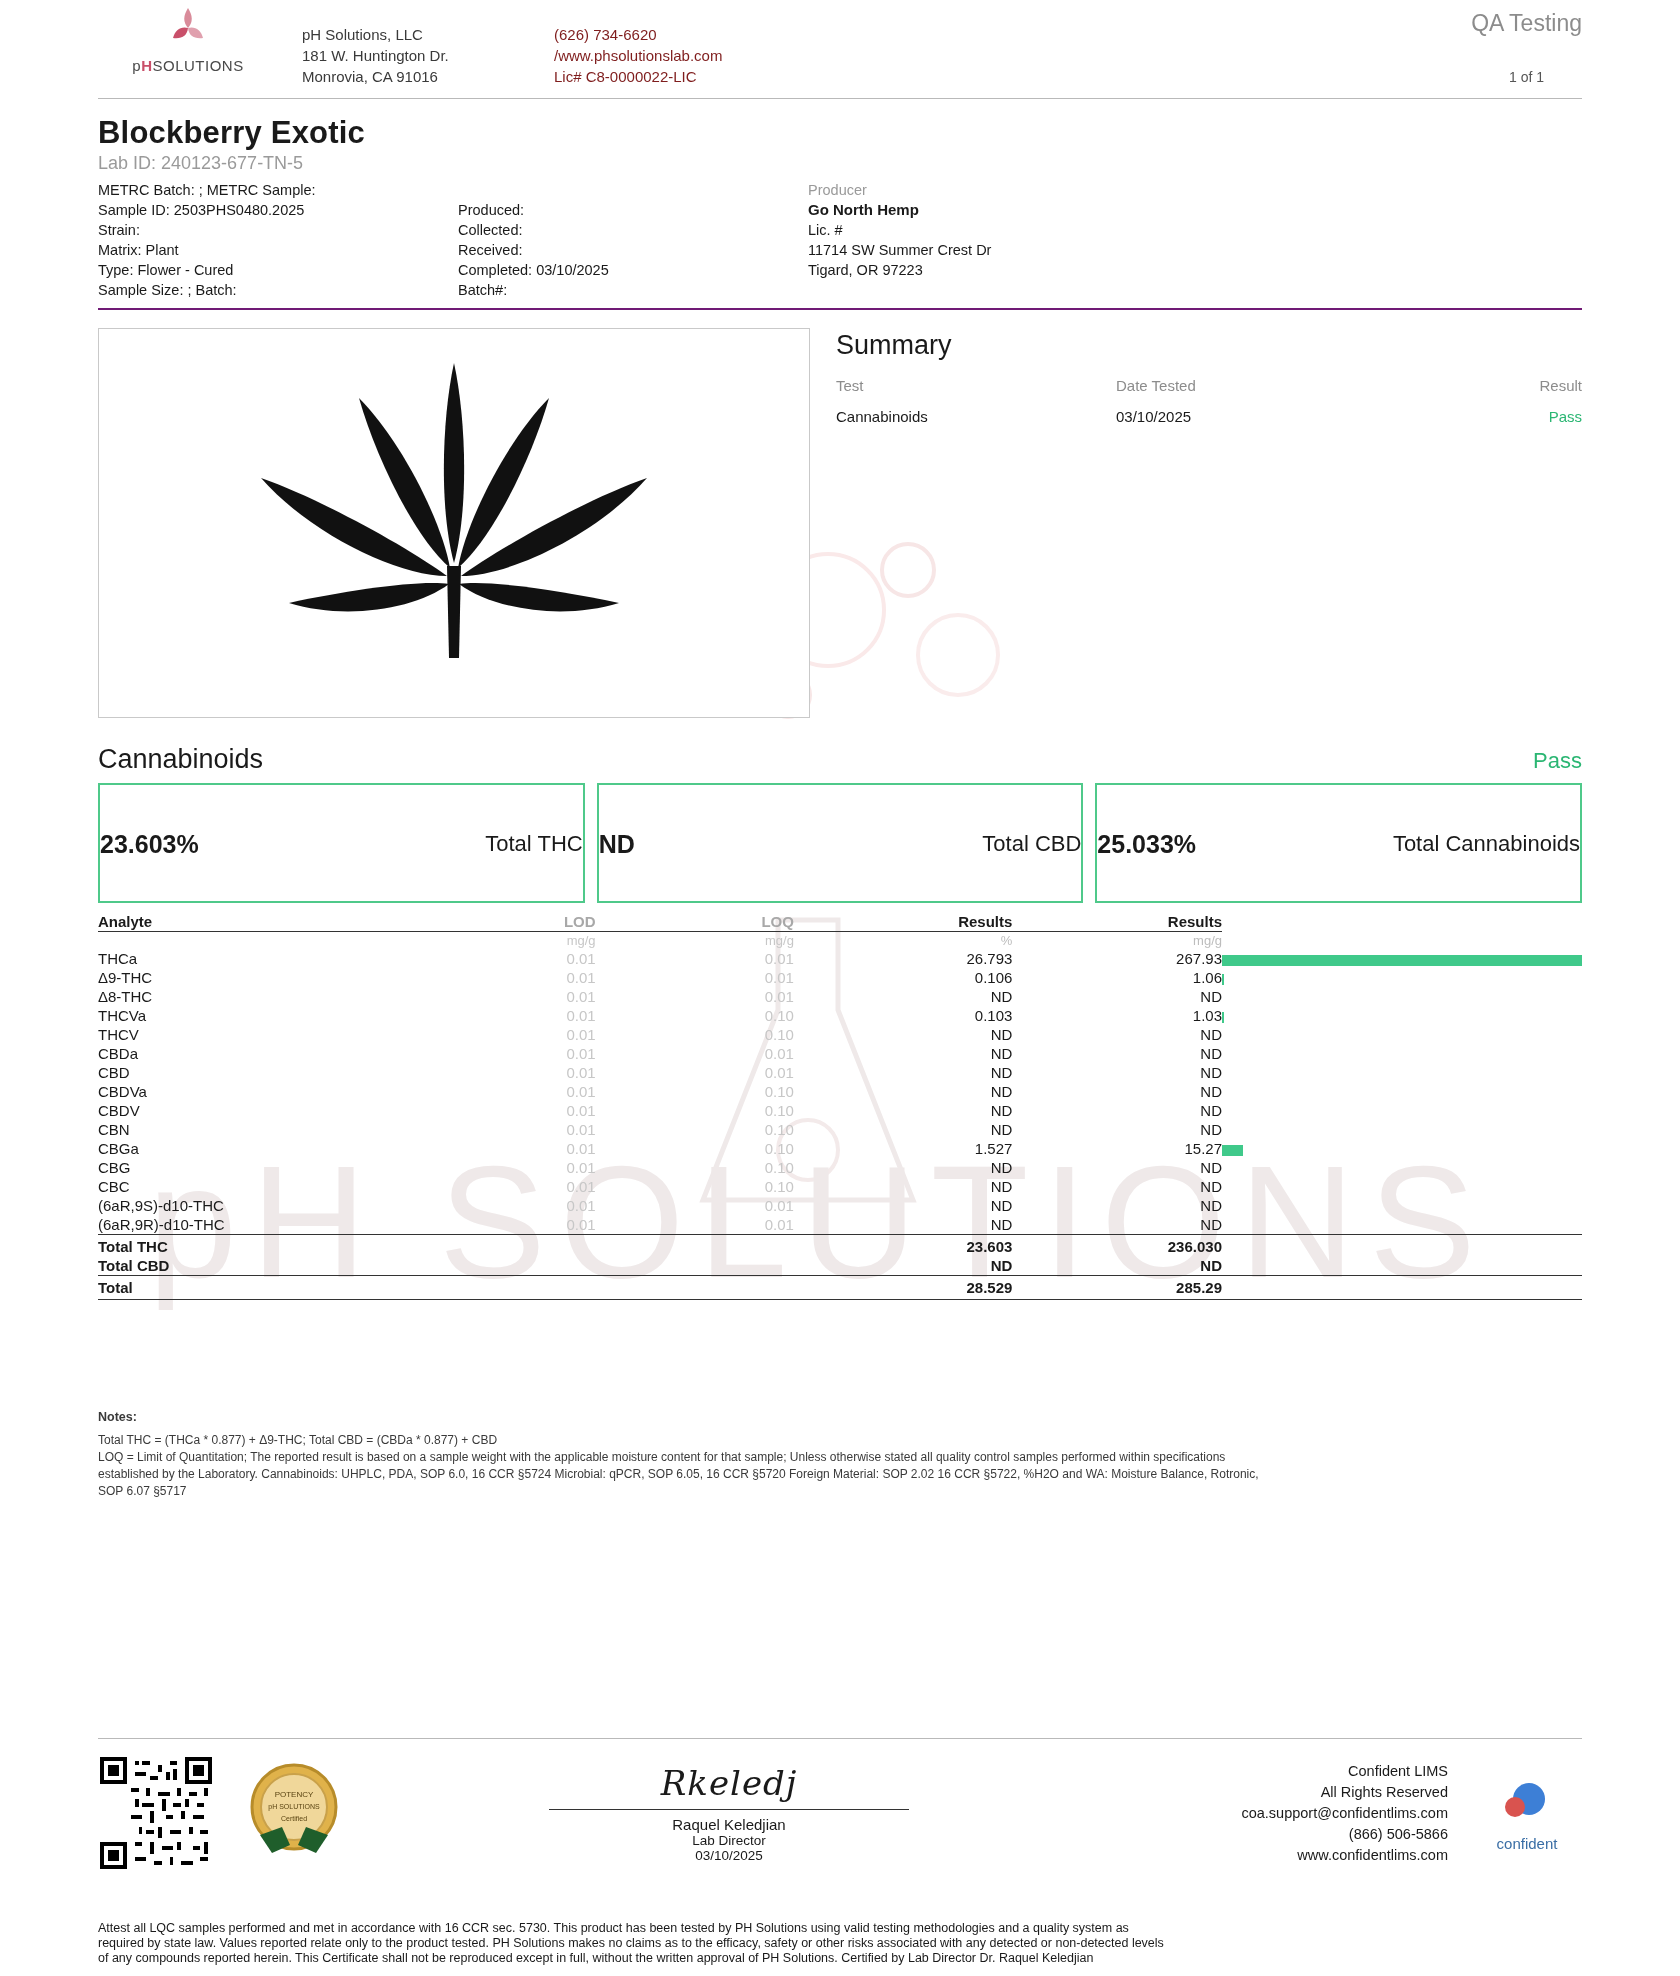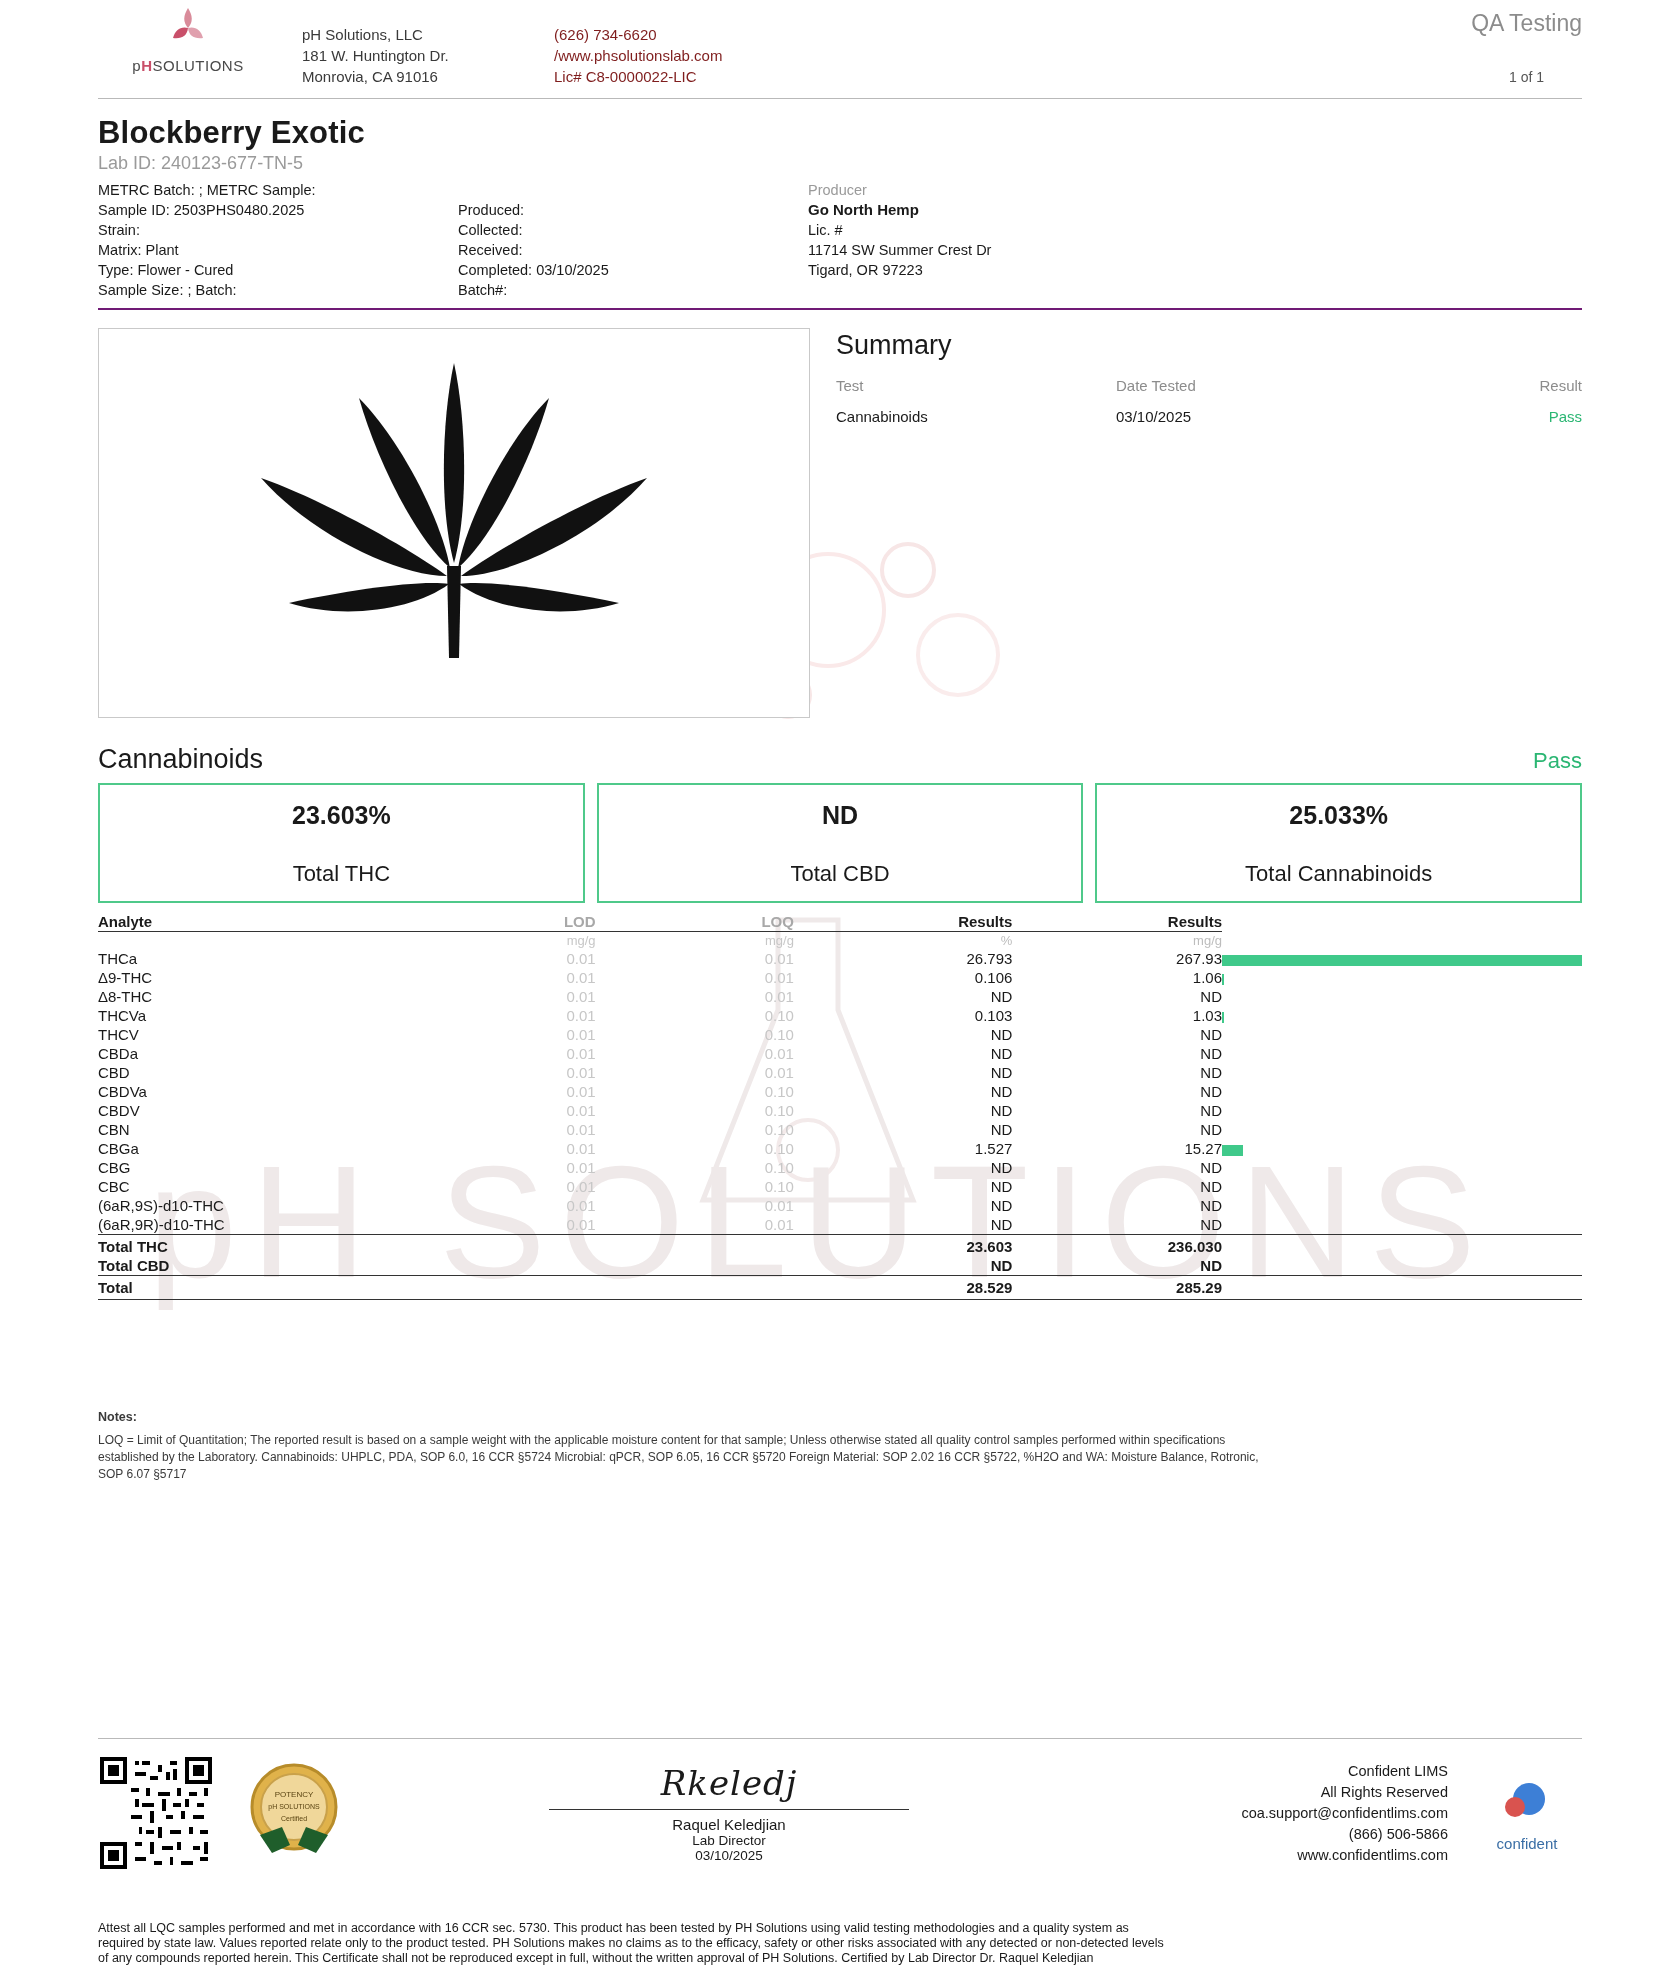--- a/index.html
+++ b/index.html
@@ -113,21 +113,21 @@
     margin-top:26px;
   }
   .cann-head h2 { font-size:27px; font-weight:400; margin:0; }
   .cann-head .pass { margin-left:auto; font-size:22px; }
 
   .boxes { position:relative; z-index:2; display:flex; gap:12px; margin-top:8px; }
   .box {
     flex:1; height:120px;
     border:2px solid #4fc98a;
     box-sizing:border-box;
-    display:flex; flex-direction:column; align-items:center; justify-content:space-between;
+    display:flex; flex-direction:row; align-items:center; justify-content:space-between;
     padding:16px 0 14px 0;
     background:rgba(255,255,255,.6);
   }
   .box .val { font-size:25px; font-weight:bold; }
   .box .lbl { font-size:22px; }
 
   
   table.analytes {
     position:relative; z-index:2;
     width:100%; border-collapse:collapse;
@@ -478,20 +478,21 @@
             <td class="loq"></td>
             <td class="res1">28.529</td>
             <td class="res2">285.29</td>
             <td class="bar"></td>
           </tr>
         </tbody>
     </table>
 
     <div class="notes">
       <div class="nt">Notes:</div>
+      <p>Total THC = (THCa * 0.877) + Δ9-THC; Total CBD = (CBDa * 0.877) + CBD</p>
       <p>LOQ = Limit of Quantitation; The reported result is based on a sample weight with the applicable moisture content for that sample; Unless otherwise stated all quality control samples performed within specifications</p>
       <p>established by the Laboratory. Cannabinoids: UHPLC, PDA, SOP 6.0, 16 CCR §5724 Microbial: qPCR, SOP 6.05, 16 CCR §5720 Foreign Material: SOP 2.02 16 CCR §5722, %H2O and WA: Moisture  Balance,  Rotronic,</p>
       <p>SOP 6.07 §5717</p>
     </div>
 
     <div class="footer">
       <div class="footer-top">
         <svg class="qr" viewBox="0 0 29 29" shape-rendering="crispEdges">
           <rect width="29" height="29" fill="#fff"></rect>
           <g fill="#000">

